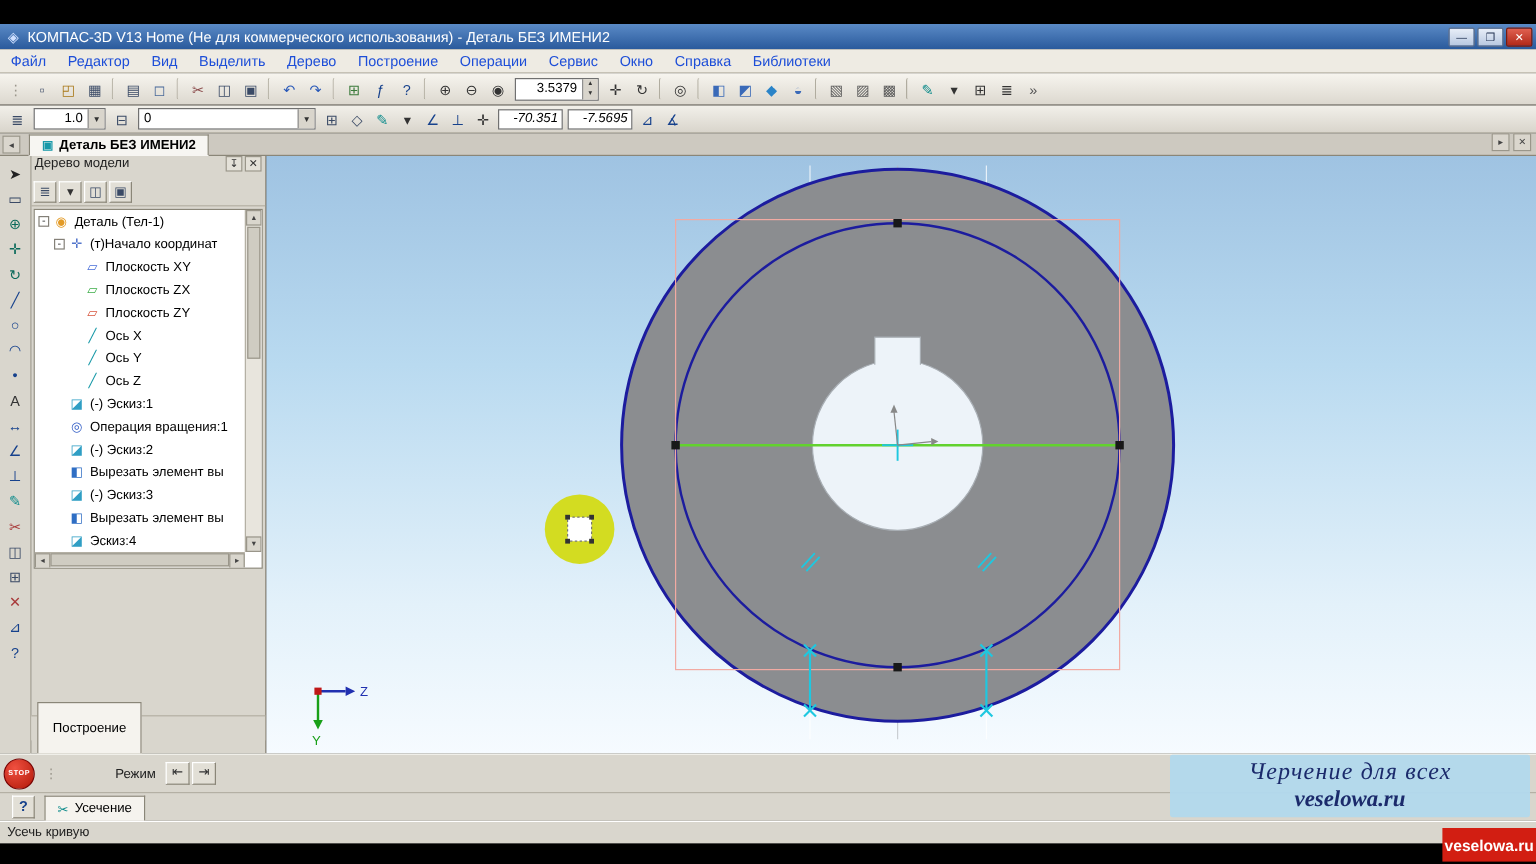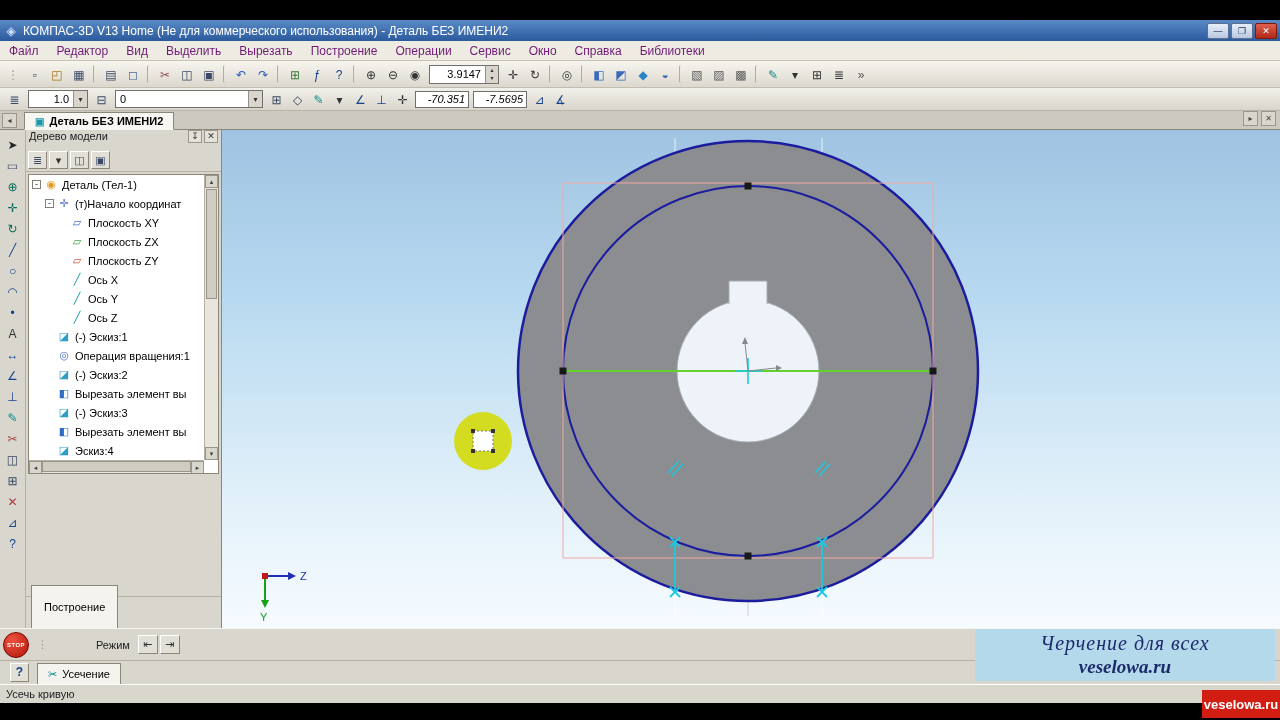--- a/index.html
+++ b/index.html
@@ -13,21 +13,21 @@
   .black-bottom { left:0; right:0; top:703px; height:17px; background:#000; }
 
   
   .titlebar { left:0; right:0; top:20px; height:21px; background:linear-gradient(180deg,#5a8ac6,#2a5a9c); display:flex; align-items:center; padding:0 3px; }
   .app-icon { width:16px; height:16px; color:#cfe0ff; font-size:12px; line-height:16px; text-align:center; }
   .title-text { flex:1; color:#fff; font-size:12px; padding-left:4px; white-space:nowrap; overflow:hidden; }
   .winbtn { width:22px; height:16px; margin-left:2px; font-size:9px; line-height:14px; text-align:center; color:#1a2a4a; background:linear-gradient(#e8eef8,#b8c8e0); border:1px solid #60708c; border-radius:2px; }
   .winbtn.close { background:linear-gradient(#e06050,#b02818); color:#fff; border-color:#801808; }
 
   
-  .menubar { left:0; right:0; top:41px; height:20px; background:#eeebe3; border-bottom:1px solid #c6c2b6; display:flex; align-items:center; font-size:12px; color:#701a75; }
+  .menubar { left:0; right:0; top:41px; height:20px; background:#eeebe3; border-bottom:1px solid #c6c2b6; display:flex; align-items:center; font-size:12px; color:#1d4ed8; }
   .menu-item { padding:2px 9px; white-space:nowrap; }
 
   
   .toolbar-row1 { left:0; right:0; top:61px; height:27px; background:linear-gradient(#f7f5ef,#dcd8cf); border-bottom:1px solid #c0bcb0; display:flex; align-items:center; padding-left:2px; }
   .toolbar-row2 { left:0; right:0; top:88px; height:23px; background:linear-gradient(#f2f0ea,#d9d5cc); border-bottom:1px solid #b8b4a8; display:flex; align-items:center; padding-left:4px; }
   .tb-icons { display:flex; align-items:center; }
   .tbi { width:20px; height:20px; line-height:20px; text-align:center; font-size:12px; margin:0 1px; border:1px solid transparent; border-radius:2px; white-space:nowrap; }
   .toolbar-row2 .tbi { width:19px; height:18px; line-height:18px; }
   .tbi[data-name="separator"] { width:4px; height:18px; border:none; border-left:1px solid #b0ac9f; margin:0 3px; }
   .combo { height:19px; background:#fff; border:1px solid #707070; display:flex; align-items:center; margin:0 3px; font-size:11px; }
@@ -112,21 +112,21 @@
   <div class="abs menubar" data-name="menu-bar">
 
       <span class="menu-item" data-name="menu-item">Файл</span>
 
       <span class="menu-item" data-name="menu-item">Редактор</span>
 
       <span class="menu-item" data-name="menu-item">Вид</span>
 
       <span class="menu-item" data-name="menu-item">Выделить</span>
 
-      <span class="menu-item" data-name="menu-item">Вырезать</span>
+      <span class="menu-item" data-name="menu-item">Дерево</span>
 
       <span class="menu-item" data-name="menu-item">Построение</span>
 
       <span class="menu-item" data-name="menu-item">Операции</span>
 
       <span class="menu-item" data-name="menu-item">Сервис</span>
 
       <span class="menu-item" data-name="menu-item">Окно</span>
 
       <span class="menu-item" data-name="menu-item">Справка</span>
@@ -175,21 +175,21 @@
 
         <span class="tbi" data-name="separator" title="separator"></span>
 
         <span class="tbi" data-name="zoom-in-icon" title="zoom-in-icon" style="color: rgb(51, 51, 51);">⊕</span>
 
         <span class="tbi" data-name="zoom-out-icon" title="zoom-out-icon" style="color: rgb(51, 51, 51);">⊖</span>
 
         <span class="tbi" data-name="zoom-area-icon" title="zoom-area-icon" style="color: rgb(51, 51, 51);">◉</span>
       </span>
     <span class="combo" style="width:70px;" data-name="zoom-combo">
-      <span class="combo-value" data-name="zoom-value">3.9147</span>
+      <span class="combo-value" data-name="zoom-value">3.5379</span>
       <span class="spin" data-name="zoom-spinner">
         <span data-name="spinner-up-icon">▴</span>
         <span data-name="spinner-down-icon">▾</span>
       </span>
     </span>
     <span class="tb-icons">
 
         <span class="tbi" data-name="pan-icon" title="pan-icon" style="color: rgb(51, 51, 51);">✛</span>
 
         <span class="tbi" data-name="rotate-icon" title="rotate-icon" style="color: rgb(51, 51, 51);">↻</span>

